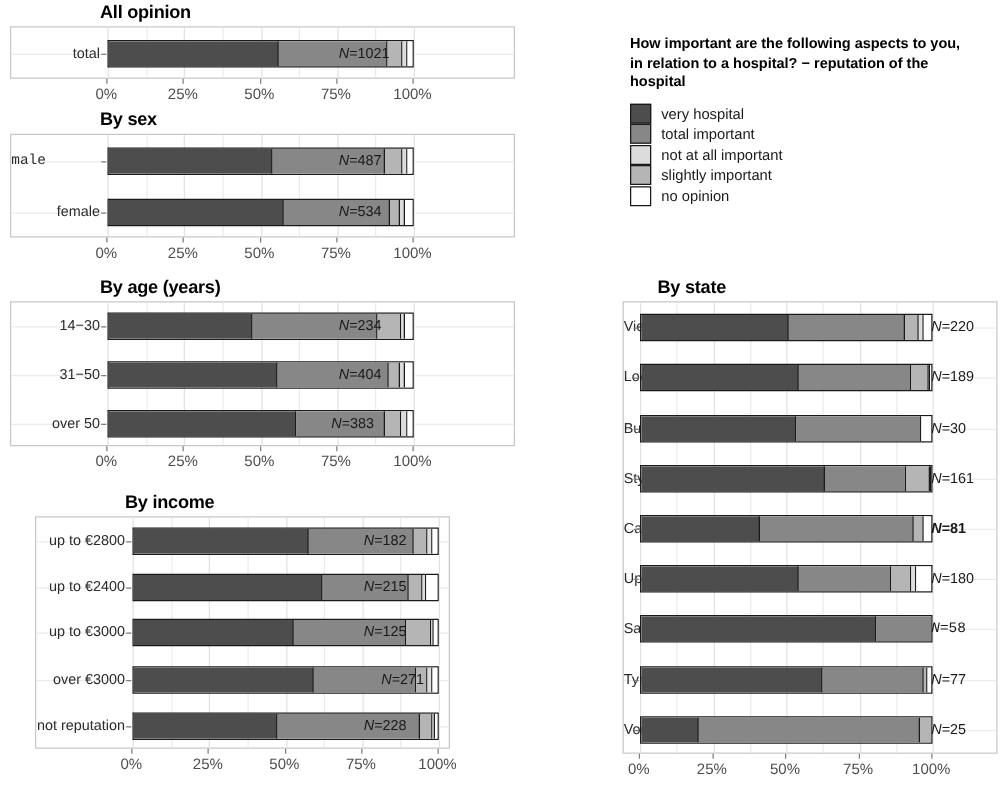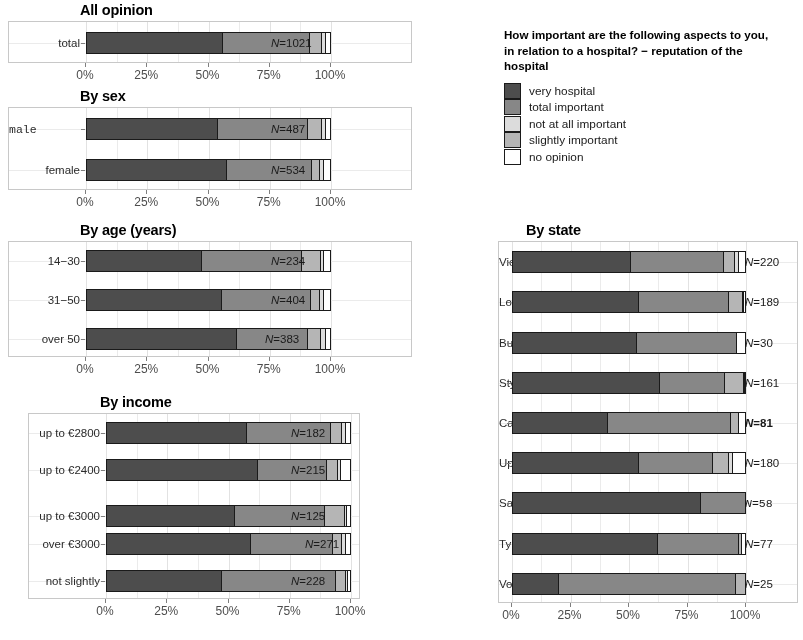--- a/index.html
+++ b/index.html
@@ -291,21 +291,21 @@
             <div style="position: absolute; left: 72px; width: 4px; height: 1px; background: rgb(127, 127, 127); top: 50%;"></div>
             <div class="bar" style="left: 77px; width: 245px;">
               <div class="seg" title="very important: 62%" style="flex: 0 0 62%; background: rgb(77, 77, 77);"></div>
               <div class="seg" title="fairly important: 28.5%" style="flex: 0 0 28.5%; background: rgb(135, 135, 135);"></div>
               <div class="seg" title="slightly important: 4.6%" style="flex: 0 0 4.6%; background: rgb(181, 181, 181);"></div>
               <div class="seg" title="not at all important: 1.4%" style="flex: 0 0 1.4%; background: rgb(220, 220, 220);"></div>
               <div class="seg" title="no opinion: 3.5%" style="flex: 0 0 3.5%; background: rgb(255, 255, 255);"></div>
             </div>
             <div class="nlabel" style="left: 262px;"><i>N</i>=215</div>
           </div>
-          <div class="row" style="top: 83px; height: 37.2px;">
+          <div class="row" style="top: 73px; height: 37.2px;">
             <div class="grid-h" style="top: 18.6px;"></div>
             <div style="position: absolute; left: 0px; width: 71px; top: 50%; transform: translateY(-50%); text-align: right; font-size: 11.5px; color: rgb(43, 43, 43); white-space: nowrap;">up to €3000</div>
             <div style="position: absolute; left: 72px; width: 4px; height: 1px; background: rgb(127, 127, 127); top: 50%;"></div>
             <div class="bar" style="left: 77px; width: 245px;">
               <div class="seg" title="very important: 52.8%" style="flex: 0 0 52.8%; background: rgb(77, 77, 77);"></div>
               <div class="seg" title="fairly important: 37%" style="flex: 0 0 37%; background: rgb(135, 135, 135);"></div>
               <div class="seg" title="slightly important: 8%" style="flex: 0 0 8%; background: rgb(181, 181, 181);"></div>
               <div class="seg" title="not at all important: 1.1%" style="flex: 0 0 1.1%; background: rgb(220, 220, 220);"></div>
               <div class="seg" title="no opinion: 1.1%" style="flex: 0 0 1.1%; background: rgb(255, 255, 255);"></div>
             </div>
@@ -319,21 +319,21 @@
               <div class="seg" title="very important: 59.4%" style="flex: 0 0 59.4%; background: rgb(77, 77, 77);"></div>
               <div class="seg" title="fairly important: 33.6%" style="flex: 0 0 33.6%; background: rgb(135, 135, 135);"></div>
               <div class="seg" title="slightly important: 3.7%" style="flex: 0 0 3.7%; background: rgb(181, 181, 181);"></div>
               <div class="seg" title="not at all important: 1.5%" style="flex: 0 0 1.5%; background: rgb(220, 220, 220);"></div>
               <div class="seg" title="no opinion: 1.8%" style="flex: 0 0 1.8%; background: rgb(255, 255, 255);"></div>
             </div>
             <div class="nlabel" style="left: 276px; text-align: center;"><i>N</i>=271</div>
           </div>
           <div class="row" style="top: 148.8px; height: 37.2px;">
             <div class="grid-h" style="top: 18.6px;"></div>
-            <div style="position: absolute; left: 0px; width: 71px; top: 50%; transform: translateY(-50%); text-align: right; font-size: 11.5px; color: rgb(43, 43, 43); white-space: nowrap;">not slightly</div>
+            <div style="position: absolute; left: 0px; width: 71px; top: 50%; transform: translateY(-50%); text-align: right; font-size: 11.5px; color: rgb(43, 43, 43); white-space: nowrap;">not reputation</div>
             <div style="position: absolute; left: 72px; width: 4px; height: 1px; background: rgb(127, 127, 127); top: 50%;"></div>
             <div class="bar" style="left: 77px; width: 245px;">
               <div class="seg" title="very important: 47.2%" style="flex: 0 0 47.2%; background: rgb(77, 77, 77);"></div>
               <div class="seg" title="fairly important: 47%" style="flex: 0 0 47%; background: rgb(135, 135, 135);"></div>
               <div class="seg" title="slightly important: 4%" style="flex: 0 0 4%; background: rgb(181, 181, 181);"></div>
               <div class="seg" title="not at all important: 1%" style="flex: 0 0 1%; background: rgb(220, 220, 220);"></div>
               <div class="seg" title="no opinion: 0.8%" style="flex: 0 0 0.8%; background: rgb(255, 255, 255);"></div>
             </div>
             <div class="nlabel" style="left: 262px;"><i>N</i>=228</div>
           </div>

